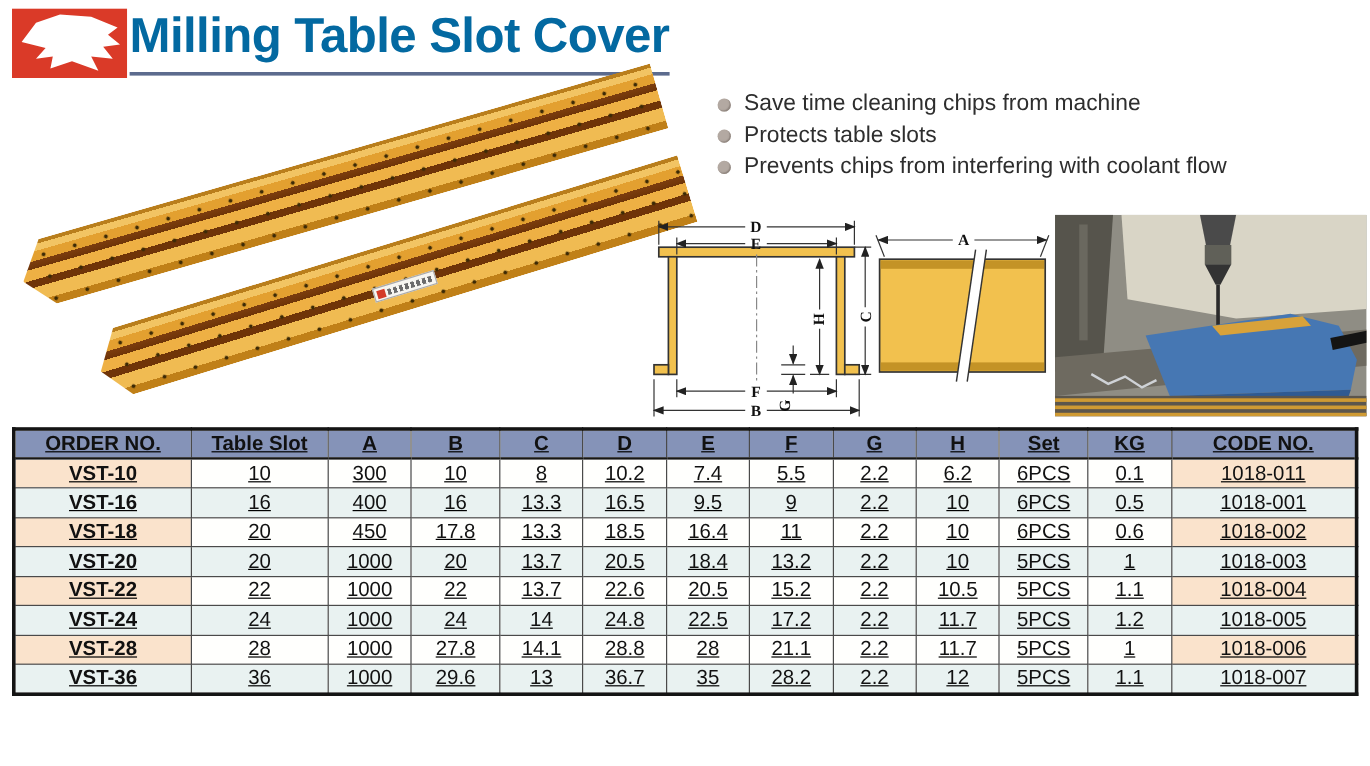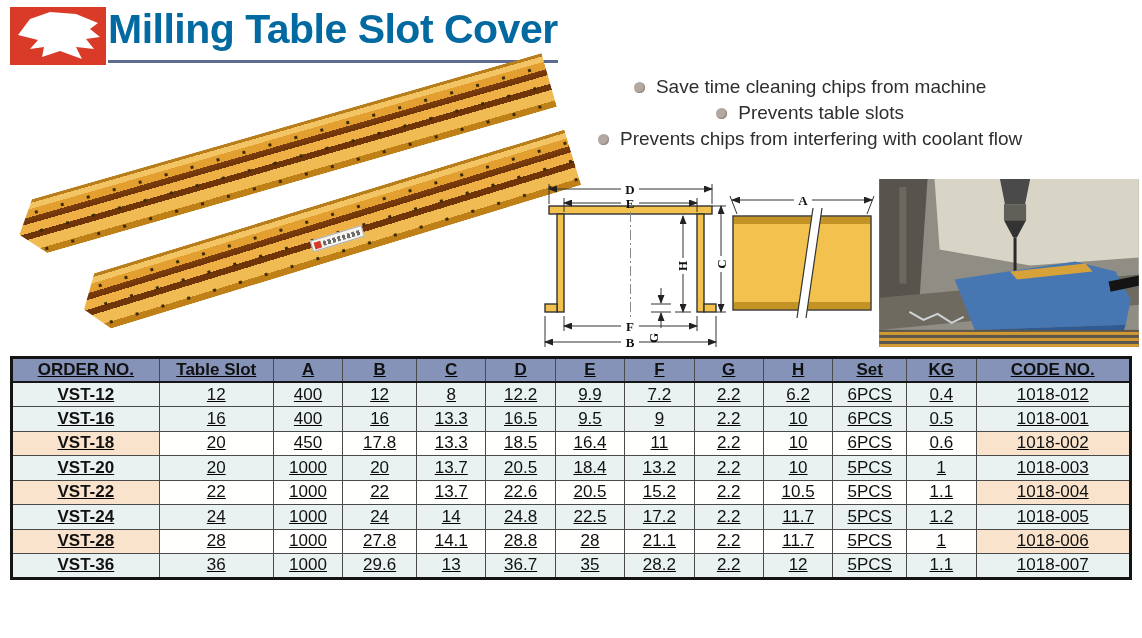--- a/index.html
+++ b/index.html
@@ -7,21 +7,21 @@
   body { font-family:"Liberation Sans", sans-serif; }
   .page { position:relative; width:1142px; height:638px; background:#fff; overflow:hidden; }
 
   
   .logo { position:absolute; left:10px; top:7px; width:96px; height:58px; }
   .title { position:absolute; left:108px; top:2px; font-size:41px; font-weight:bold; color:#0369a1;
            letter-spacing:-0.5px; padding-bottom:3px; border-bottom:3px solid #5c6b8e; line-height:1.35; }
 
   
   .features { position:absolute; left:598px; top:74px; list-style:none; }
-  .features li { display:flex; align-items:center; height:26px; font-size:19px; color:#2e2e2e;justify-content:center; }
+  .features li { display:flex; align-items:center; height:26px; font-size:19px; color:#2e2e2e; }
   .features .dot { width:11px; height:11px; border-radius:50%; background:#b3a9a2;
                    box-shadow:inset -1px -1px 1px #8f857e; margin-right:11px; flex:0 0 auto; }
 
   
   .product-art { position:absolute; left:0; top:78px; width:585px; height:276px; }
   .bar { position:absolute; clip-path:polygon(0% 55%, 4% 0%, 100% 0%, 100% 100%, 4% 100%);
          background-image:
            radial-gradient(circle, #3c2a06 1.4px, transparent 1.9px),
            linear-gradient(to bottom,
              #b97e1c 0%, #b97e1c 6%,
@@ -71,21 +71,21 @@
   </svg>
   <div class="title">Milling Table Slot Cover</div>
 
   <ul class="features">
     <li>
         <span class="dot"></span>
         <span>Save time cleaning chips from machine</span>
       </li>
     <li>
         <span class="dot"></span>
-        <span>Prevents table slots</span>
+        <span>Protects table slots</span>
       </li>
     <li>
         <span class="dot"></span>
         <span>Prevents chips from interfering with coolant flow</span>
       </li>
   </ul>
 
   <div class="product-art">
     <div class="bar bar-back"></div>
     <div class="bar bar-front">
@@ -217,34 +217,34 @@
           <th>E</th>
           <th>F</th>
           <th>G</th>
           <th>H</th>
           <th>Set</th>
           <th>KG</th>
           <th>CODE NO.</th>
         </tr>
       </thead>
       <tbody>
-          <tr class="alt">
-            <td class="col-order">VST-12</td>
-            <td>12</td>
-            <td>400</td>
-            <td>12</td>
+          <tr>
+            <td class="col-order">VST-10</td>
+            <td>10</td>
+            <td>300</td>
+            <td>10</td>
             <td>8</td>
-            <td>12.2</td>
-            <td>9.9</td>
-            <td>7.2</td>
+            <td>10.2</td>
+            <td>7.4</td>
+            <td>5.5</td>
             <td>2.2</td>
             <td>6.2</td>
             <td>6PCS</td>
-            <td>0.4</td>
-            <td class="col-code">1018-012</td>
+            <td>0.1</td>
+            <td class="col-code">1018-011</td>
           </tr>
           <tr class="alt">
             <td class="col-order">VST-16</td>
             <td>16</td>
             <td>400</td>
             <td>16</td>
             <td>13.3</td>
             <td>16.5</td>
             <td>9.5</td>
             <td>9</td>

